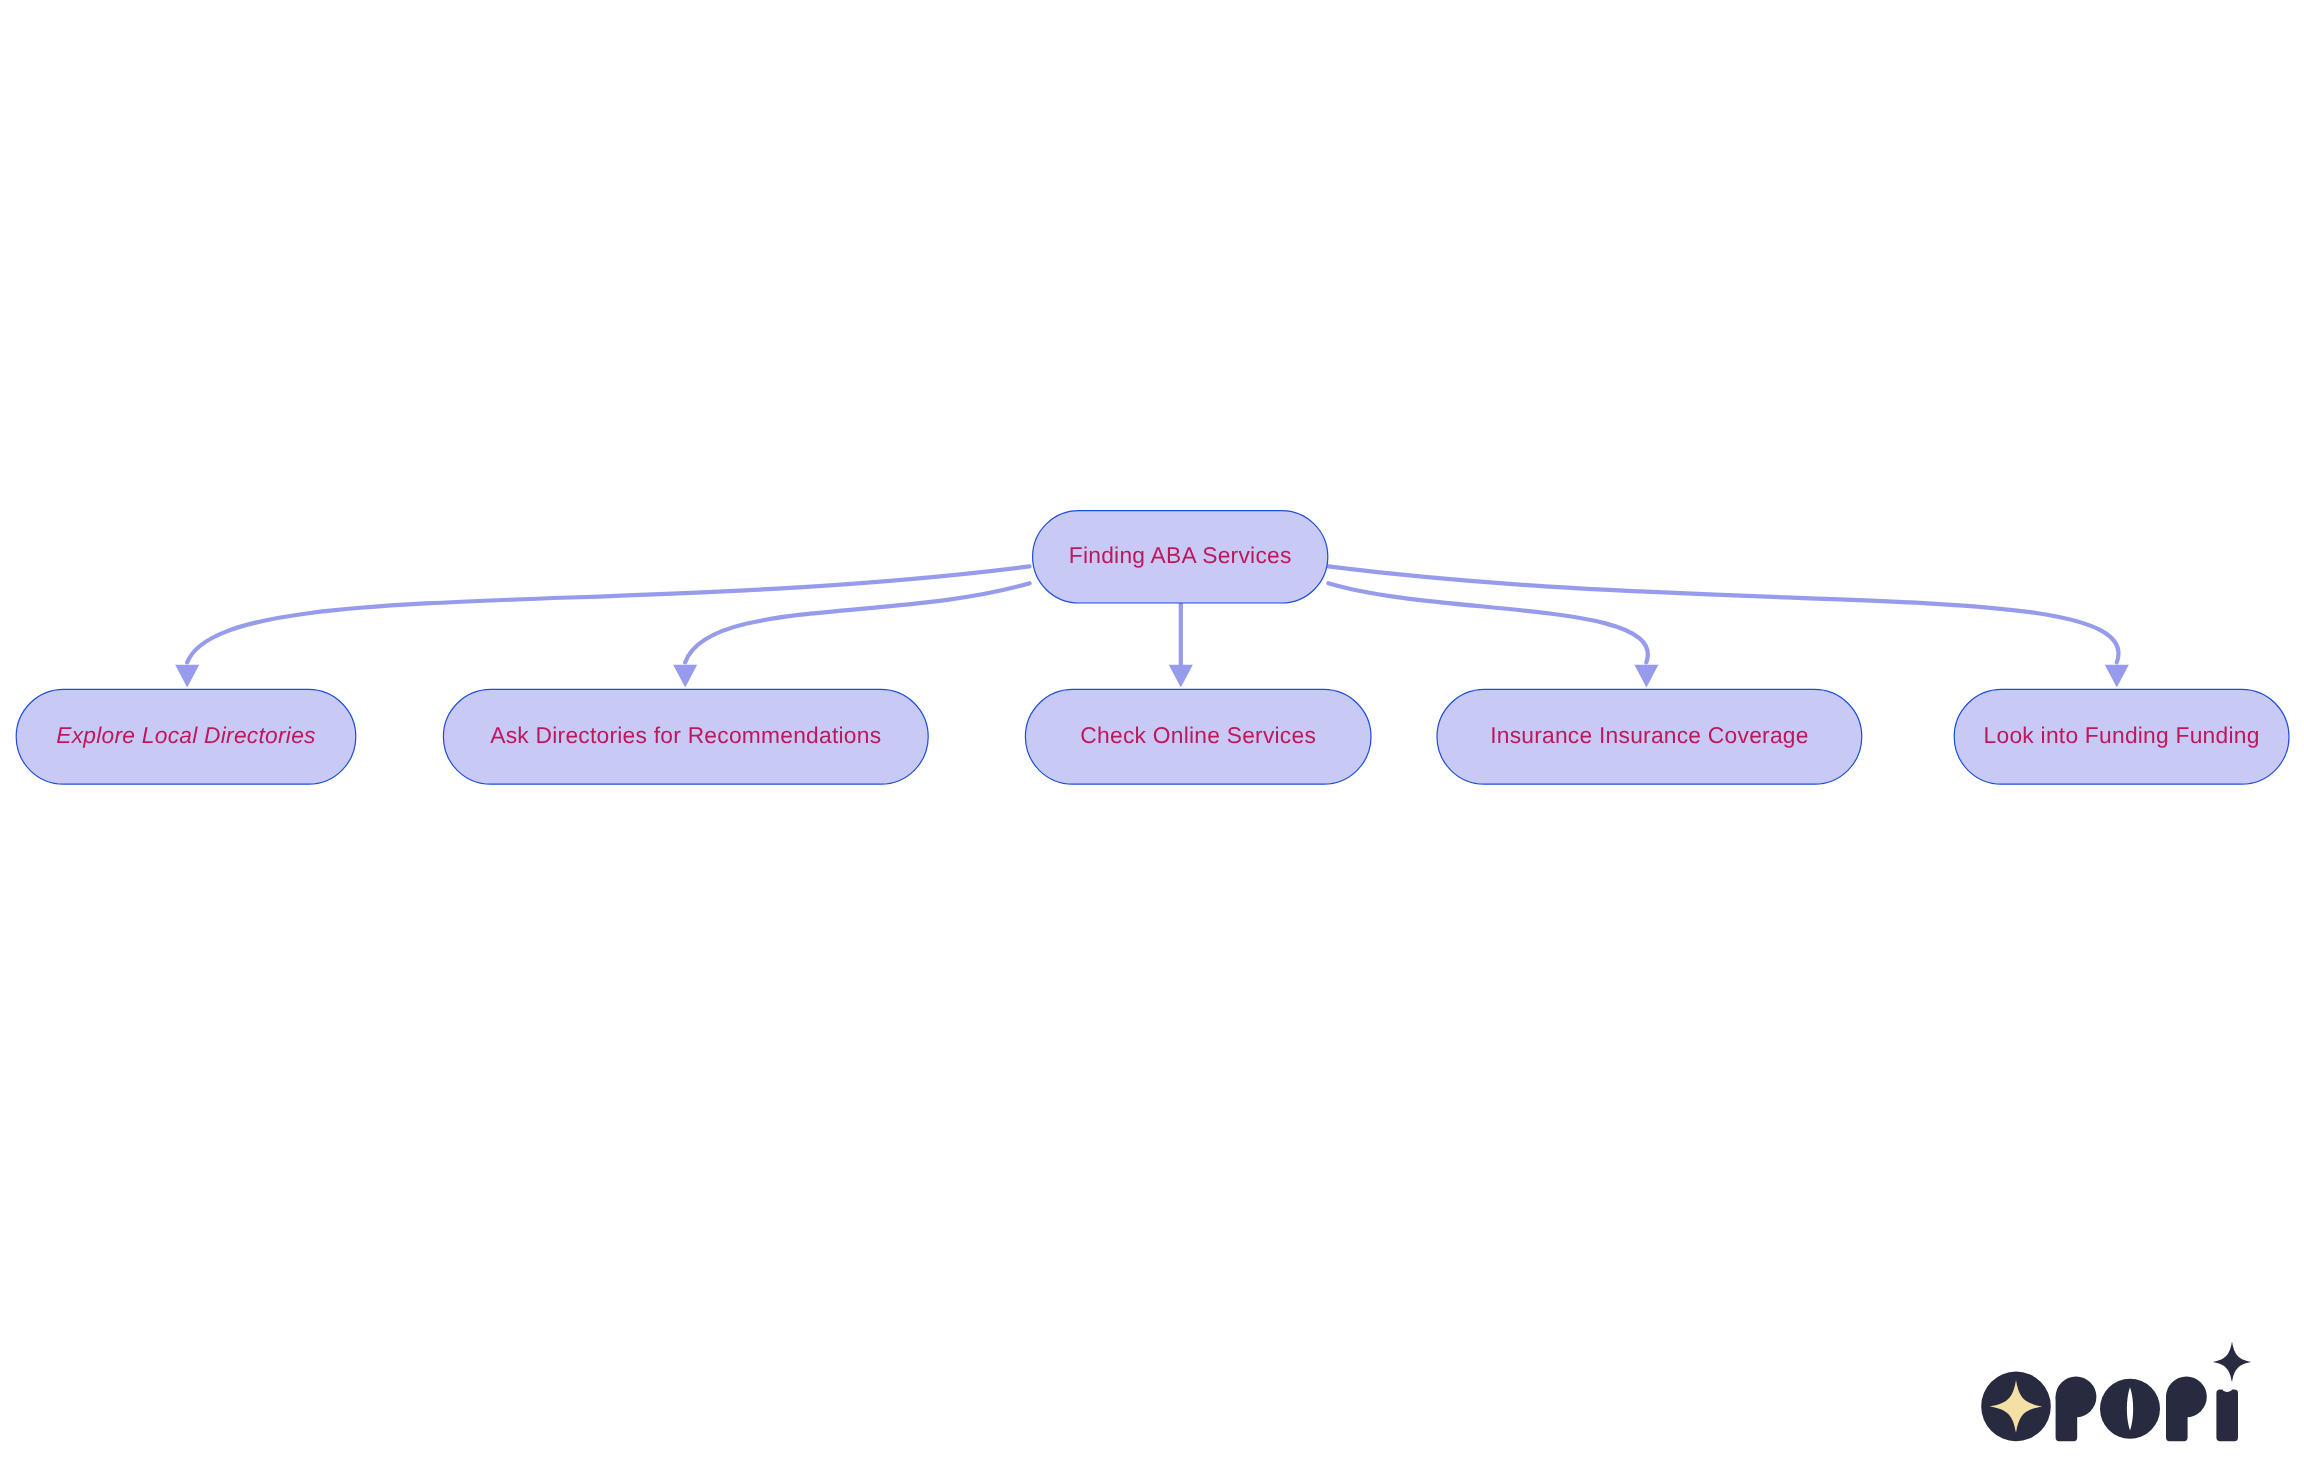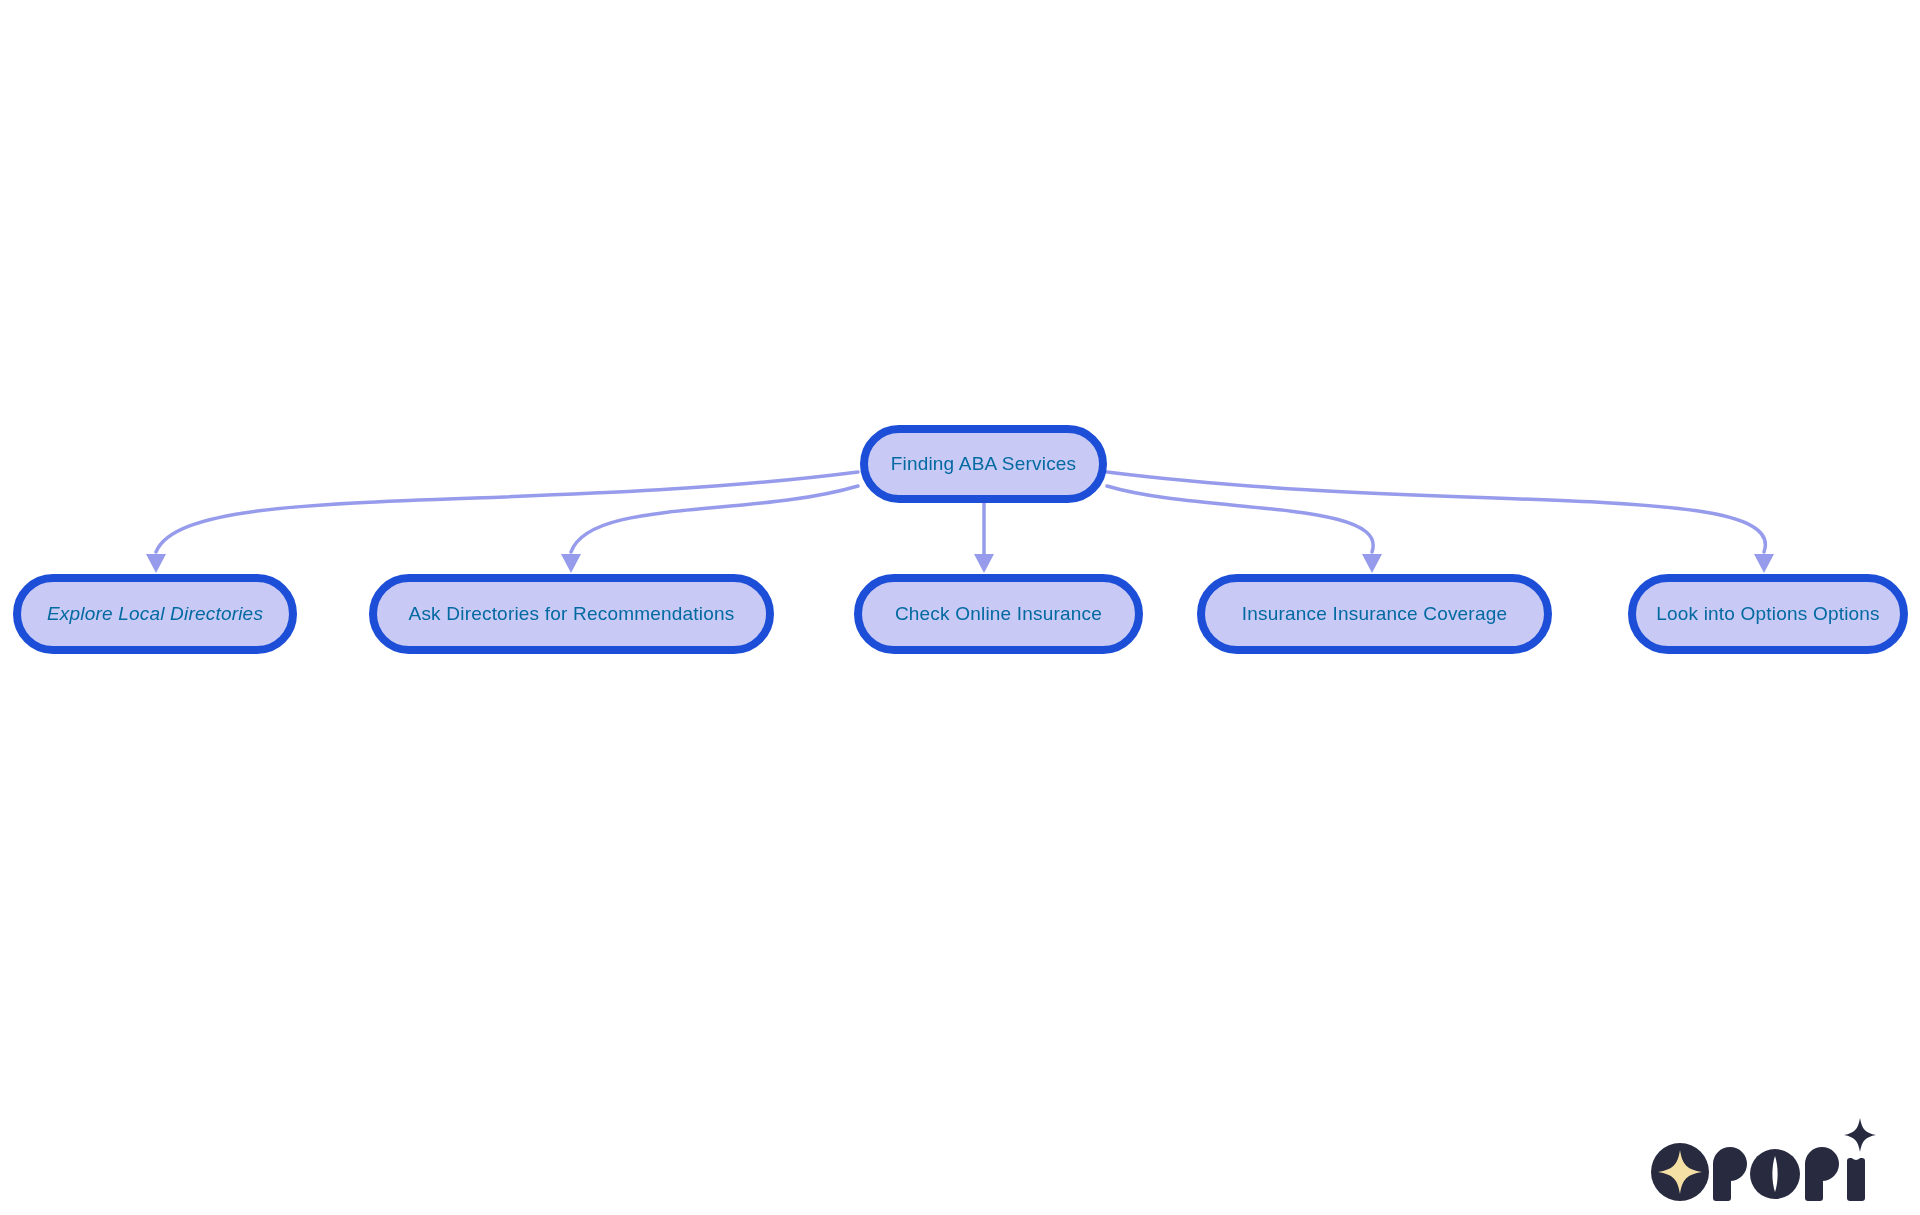--- a/index.html
+++ b/index.html
@@ -30,26 +30,26 @@
   }
   .arrowhead {
     fill: #969ceb;
     stroke: none;
   }
   .node {
     position: absolute;
     box-sizing: border-box;
     height: 80px;
     background: #c8caf5;
-    border: 8px solid #1d4ed8;
+    border: 1px solid #1d4ed8;
     border-radius: 40px;
     display: flex;
     align-items: center;
     justify-content: center;
-    color: #0369a1;
+    color: #be185d;
     font-size: 19px;
     letter-spacing: 0.2px;
     white-space: nowrap;
   }
   .node-root {
     left: 860px;
     top: 425px;
     width: 247px;
     height: 78px;
     border-radius: 39px;
@@ -90,27 +90,27 @@
   <div class="node node-root">
     <span>Finding ABA Services</span>
   </div>
   <div class="node node-c1">
     <span>Explore Local Directories</span>
   </div>
   <div class="node node-c2">
     <span>Ask Directories for Recommendations</span>
   </div>
   <div class="node node-c3">
-    <span>Check Online Insurance</span>
+    <span>Check Online Services</span>
   </div>
   <div class="node node-c4">
     <span>Insurance Insurance Coverage</span>
   </div>
   <div class="node node-c5">
-    <span>Look into Options Options</span>
+    <span>Look into Funding Funding</span>
   </div>
 
   <svg class="logo" viewBox="0 0 240 100" xmlns="http://www.w3.org/2000/svg">
     <title>rori</title>
 
     <g>
       <circle cx="30" cy="60" r="29" fill="#282a40"></circle>
       <path d="M30 38 C32.5 53 37 57.5 52 60 C37 62.5 32.5 67 30 82 C27.5 67 23 62.5 8 60 C23 57.5 27.5 53 30 38 Z" fill="#f4dfa4"></path>
     </g>
 

